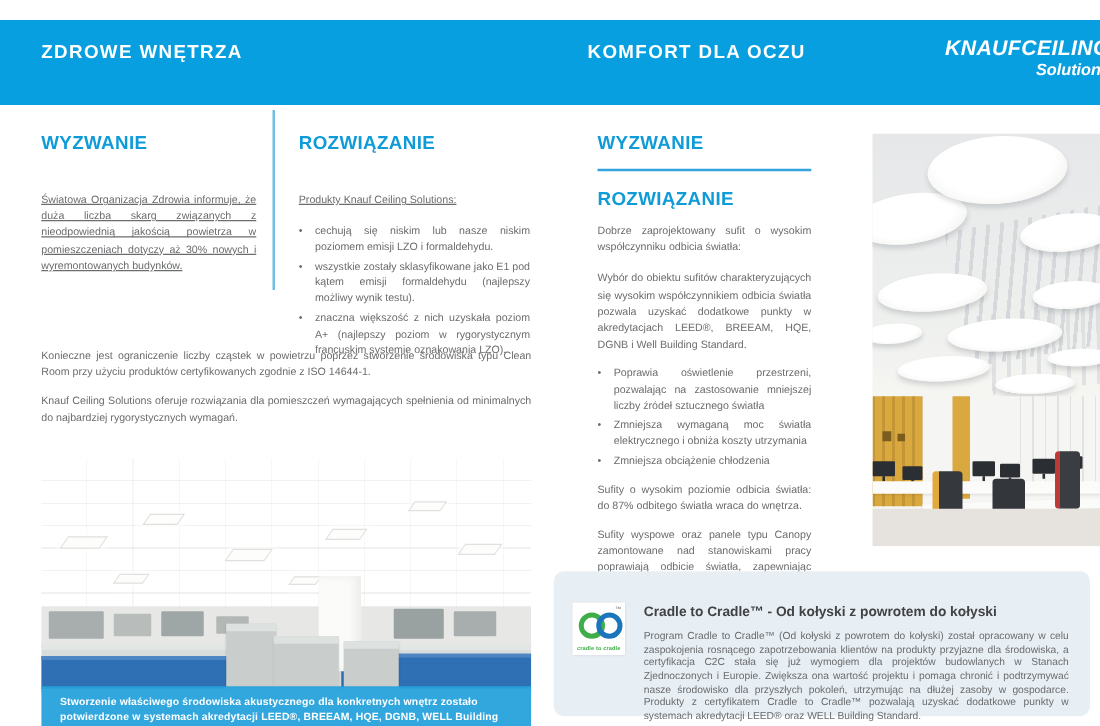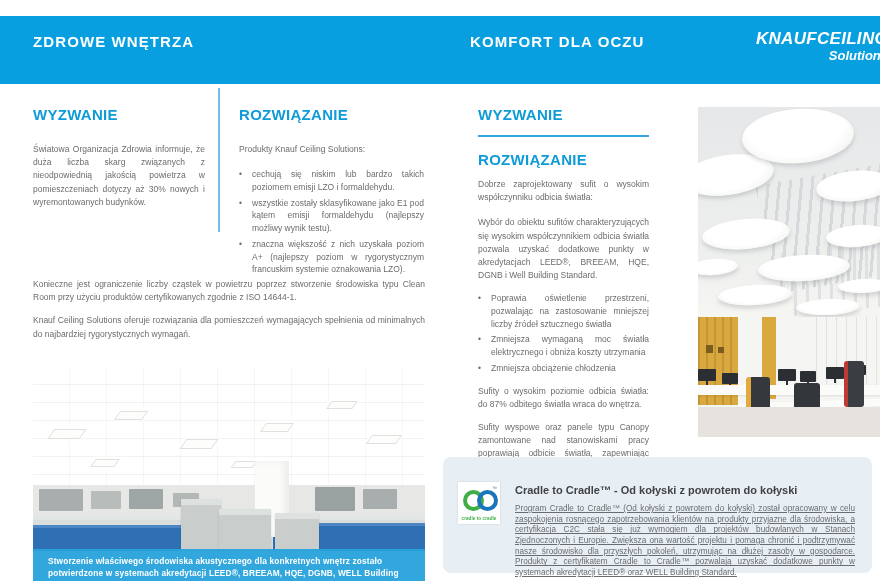--- a/index.html
+++ b/index.html
@@ -15,21 +15,21 @@
   .logo .l2{font-size:13px;font-weight:bold;font-style:italic;margin-top:2px;}
   
   .h-cyan{color:#0e9bd8;font-weight:bold;font-size:15px;letter-spacing:.3px;margin:0;}
   .body-p{font-size:8.5px;line-height:1.55;text-align:justify;margin:0;color:#6b6c6e;}
   .col{position:absolute;}
   .col1{left:33px;top:106px;width:172px;}
   .col2{left:239px;top:106px;width:185px;}
   .col3{left:478px;top:106px;width:171px;}
   .divider-v{position:absolute;left:218px;top:88px;width:2px;height:144px;background:#6fbee6;}
   .divider-h{width:171px;height:2px;background:#35a3de;margin:12px 0 14px 0;}
-  .mt14{margin-top:20px;} .mt10{margin-top:10px;} .mt12{margin-top:12px;}
+  .mt14{margin-top:30px;text-decoration:underline;} .mt10{margin-top:10px;} .mt12{margin-top:12px;}
   .bullet{display:flex;margin-top:3px;font-size:8.5px;line-height:1.5;}
   .bullet .dot{flex:0 0 13px;color:#6b6c6e;}
   .bullet .bt{flex:1;text-align:justify;color:#6b6c6e;}
   .labs{position:absolute;left:33px;top:266px;width:392px;}
   .labs h3{margin:0;font-size:12.5px;font-weight:bold;color:#404143;}
   
   .photo-left{position:absolute;left:33px;top:367px;width:392px;height:214px;overflow:hidden;background:#fff;}
   .lp-ceiling{position:absolute;left:0;top:0;width:392px;height:120px;
     background:linear-gradient(#ffffff,#f2f4f1);
     background-image:repeating-linear-gradient(to bottom,transparent 0 17px,rgba(165,170,165,.16) 17px 18px),
@@ -76,21 +76,21 @@
   .c2c-logo{position:absolute;left:15px;top:25px;width:42px;height:42px;background:#fff;
     box-shadow:0 0 2px rgba(0,0,0,.12);}
   .ring{position:absolute;border-radius:50%;width:13px;height:13px;}
   .ring.g{left:5px;top:8px;border:4.5px solid #3fae49;}
   .ring.b{left:19px;top:8px;border:4.5px solid #1b75bb;}
   .c2c-tm{position:absolute;right:3px;top:3px;font-size:5px;color:#6b6c6e;}
   .c2c-word{position:absolute;left:0;bottom:3px;width:100%;text-align:center;font-size:4.5px;
     color:#3fae49;font-weight:bold;letter-spacing:.1px;}
   .c2c-head{position:absolute;left:72px;top:27px;font-size:11px;font-weight:bold;color:#414244;margin:0;}
   .c2c-body{position:absolute;left:72px;top:47px;width:340px;font-size:8.2px;line-height:1.3;
-    text-align:justify;color:#6b6c6e;margin:0;text-decoration:underline;}
+    text-align:justify;color:#6b6c6e;margin:0;}
 </style>
 </head>
 <body>
 
 <div class="page">
 
   <div class="topbar">
     <div class="bar-title left">ZDROWE WNĘTRZA</div>
     <div class="bar-title right">KOMFORT DLA OCZU</div>
     <div class="logo">
@@ -105,21 +105,21 @@
   </div>
 
   <div class="divider-v"></div>
 
   <div class="col col2">
     <h2 class="h-cyan">ROZWIĄZANIE</h2>
     <p class="body-p mt14">Produkty Knauf Ceiling Solutions:</p>
     <div class="mt12">
       <div class="bullet">
           <span class="dot">•</span>
-          <span class="bt">cechują się niskim lub bardzo takich poziomem emisji LZO i formaldehydu.</span>
+          <span class="bt">cechują się niskim lub nasze niskim poziomem emisji LZO i formaldehydu.</span>
         </div>
       <div class="bullet">
           <span class="dot">•</span>
           <span class="bt">wszystkie zostały sklasyfikowane jako E1 pod kątem emisji formaldehydu (najlepszy możliwy wynik testu).</span>
         </div>
       <div class="bullet">
           <span class="dot">•</span>
           <span class="bt">znaczna większość z nich uzyskała poziom A+ (najlepszy poziom w rygorystycznym francuskim systemie oznakowania LZO).</span>
         </div>
     </div>

